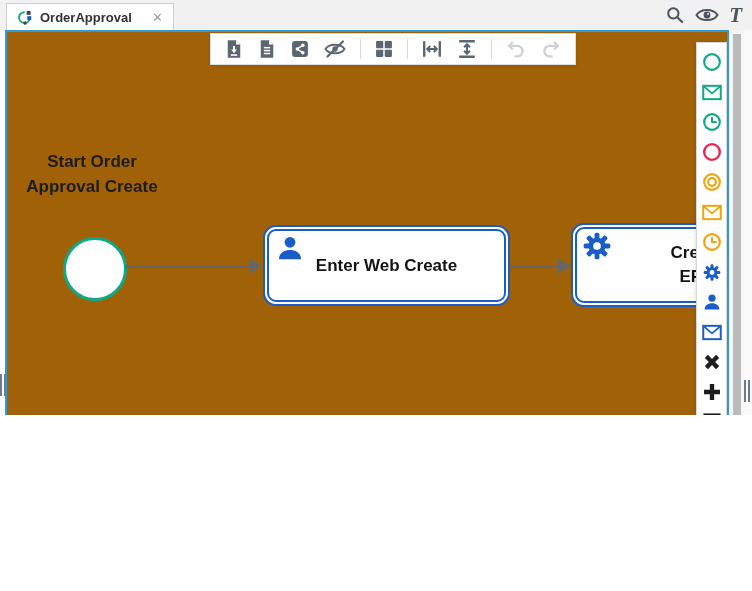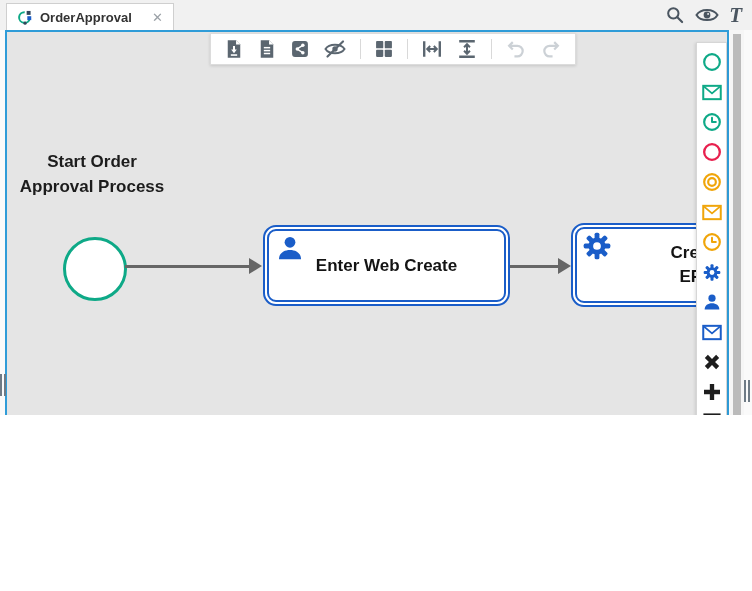--- a/index.html
+++ b/index.html
@@ -10,21 +10,21 @@
   .tab{position:absolute;left:6px;top:3px;height:27px;width:168px;background:#fff;
        border:1px solid #cfcfcf;border-bottom:none;box-sizing:border-box;
        display:flex;align-items:center;gap:8px;padding:0 10px;cursor:default;}
   .tab-title{font-size:13px;font-weight:bold;color:#333;flex:1;}
   .tab-close{font-size:13px;color:#9aa0a6;line-height:1;cursor:pointer;}
   .header-actions{position:absolute;right:8px;top:0;height:30px;display:flex;align-items:center;gap:10px;}
   .ttool{font-family:"Liberation Serif",serif;font-style:italic;font-weight:bold;
          font-size:21px;color:#4a5560;line-height:1;padding-right:2px;}
   
   .canvas{position:absolute;left:5px;top:30px;width:724px;height:537px;box-sizing:border-box;
-          border:2px solid var(--canvas-border,#2f9cd8);background:#e5e5e5;overflow:hidden;z-index:1;}
+          border:2px solid var(--canvas-border,#2f9cd8);background:#a16207;overflow:hidden;z-index:1;}
   .start-label{position:absolute;left:0px;top:117px;width:170px;text-align:center;
                font-size:17px;font-weight:bold;color:var(--ink,#1c1c1c);line-height:25px;}
   .start-event{position:absolute;left:56px;top:205px;width:58px;height:58px;border-radius:50%;
                border:3px solid var(--teal,#0ea987);background:#fff;}
   .flow-bar{position:absolute;height:3px;background:var(--arrow,#666);top:233px;}
   .flow-head{position:absolute;width:0;height:0;border-top:8px solid transparent;
              border-bottom:8px solid transparent;border-left:13px solid var(--arrow,#666);top:226px;}
   .task{position:absolute;height:81px;box-sizing:border-box;background:#fff;
         border:2px solid var(--blue,#1a5dc8);border-radius:13px;}
   .task::before{content:"";position:absolute;inset:2px;border:2px solid var(--blue,#1a5dc8);border-radius:9px;}
@@ -108,21 +108,21 @@
         </svg>
       </span>
       <span class="ttool" style="cursor:pointer">T</span>
     </div>
   </div>
 
   <div class="canvas">
 
     <div class="start-label">
       <div>Start Order</div>
-      <div>Approval Process</div>
+      <div>Approval Create</div>
     </div>
 
     <div class="start-event"></div>
 
     <div class="flow-bar" style="left:118px;width:124px;"></div>
     <div class="flow-head" style="left:242px;"></div>
 
     <div class="task" style="left:256px;top:193px;width:247px;">
       <span class="task-icon">
         <svg width="30" height="30" viewBox="0 0 24 24" class="c-blue">

